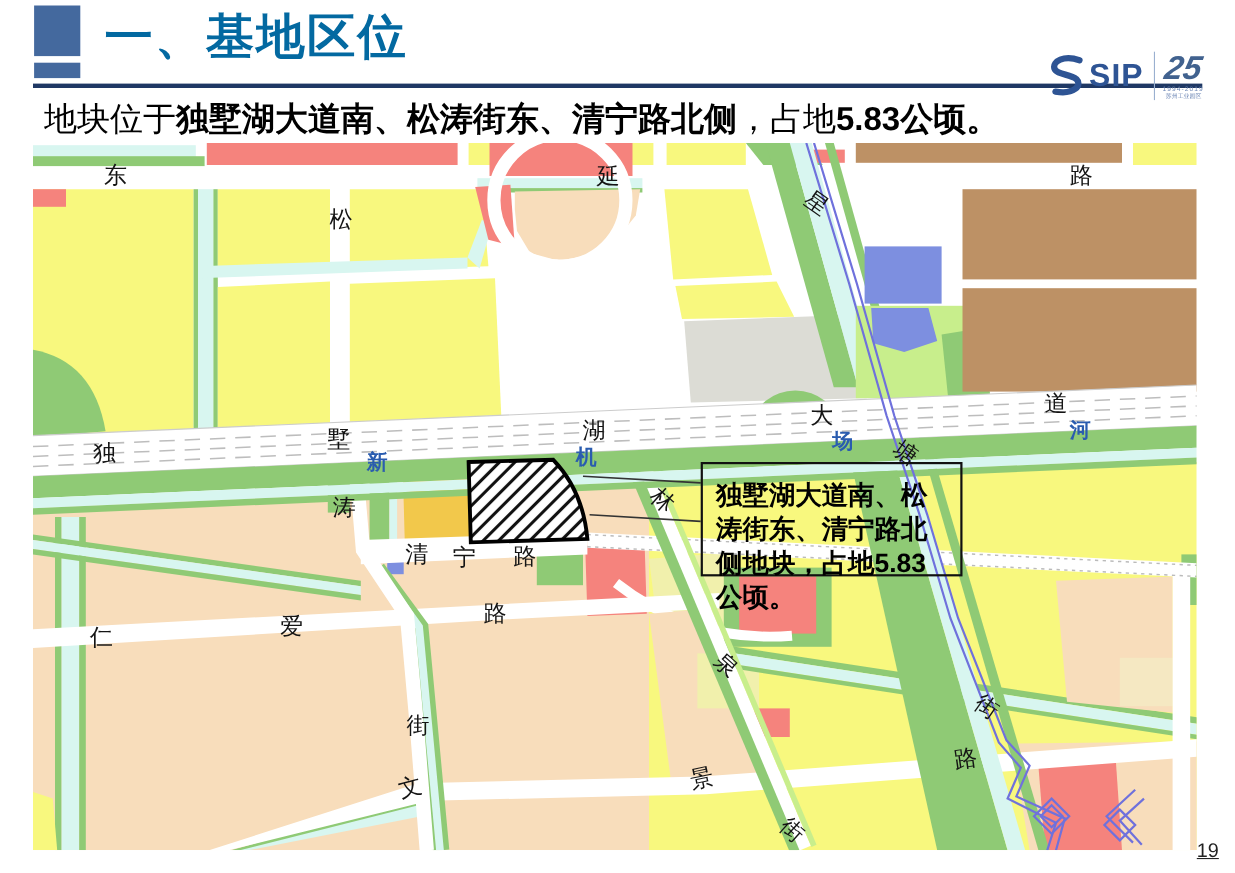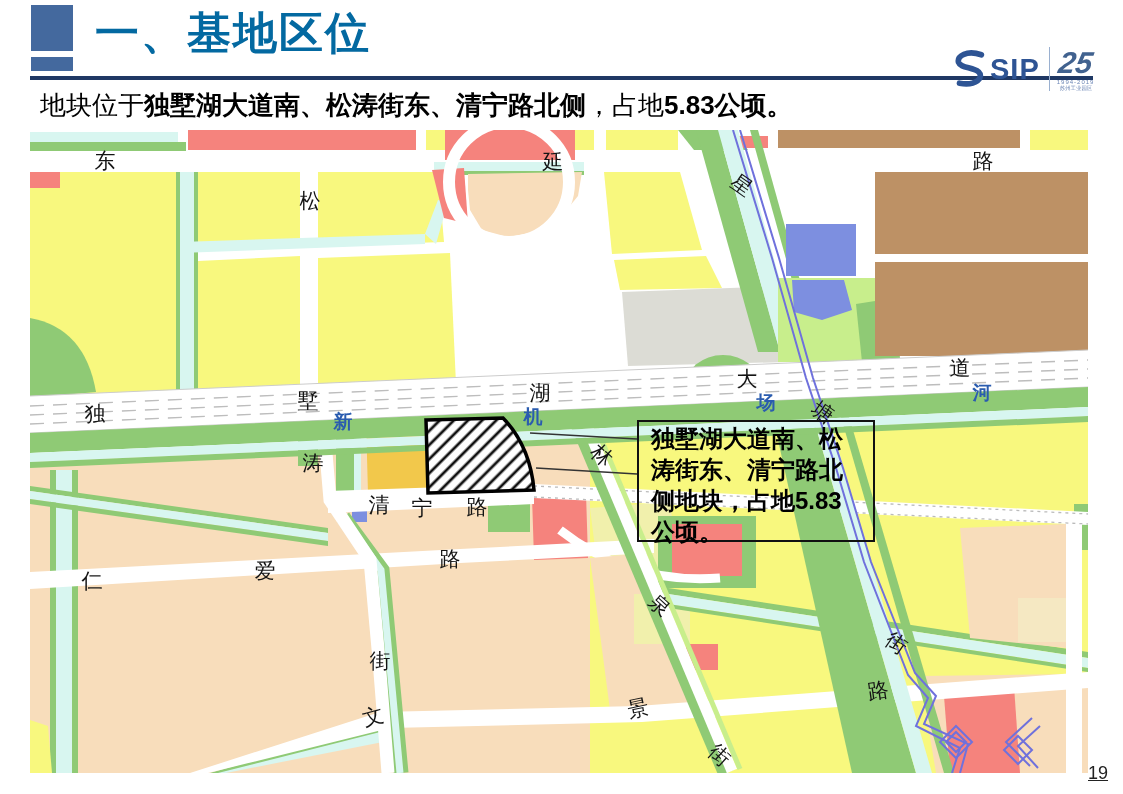--- a/index.html
+++ b/index.html
@@ -16,32 +16,32 @@
         align-items:center;color:#2E5494;margin-top:28px;}
   .logo-s{width:38px;height:40px;}
   .logo-sip{font-size:29px;font-weight:bold;letter-spacing:1px;margin-left:2px;}
   .logo-div{width:1px;height:44px;background:#9AB0D0;margin:0 7px 0 9px;}
   .logo-25-wrap{display:flex;flex-direction:column;align-items:center;line-height:1;}
   .logo-25{font-size:30px;font-weight:bold;font-style:italic;transform:skewX(-10deg);
            color:#41628F;}
   .logo-years{font-size:6px;color:#6C86B5;margin-top:1px;letter-spacing:1px;}
   .logo-org{font-size:6px;color:#6C86B5;transform:scale(.9);white-space:nowrap;}
   
-  .subtitle{position:absolute;left:40px;top:88px;font-size:26px;color:#000;}
+  .subtitle{position:absolute;left:40px;top:88px;font-size:30px;color:#000;}
   .subtitle b{font-weight:bold;}
   
   .map{position:absolute;left:30px;top:130px;width:1058px;height:643px;overflow:hidden;}
   .map svg{position:absolute;left:0;top:0;}
   .mlabel{position:absolute;transform:translate(-50%,-50%);font-size:21px;color:#141414;
           white-space:nowrap;line-height:1;}
   .mlabel.river{color:#2A5CAF;font-weight:bold;font-size:19px;}
-  .callout{position:absolute;left:607px;top:290px;width:238px;height:122px;
+  .callout{position:absolute;left:607px;top:290px;width:238px;height:104px;
            border:2px solid #111;box-sizing:border-box;background:transparent;
            font-size:24px;font-weight:bold;color:#000;line-height:31px;
-           padding:1px 12px 0 12px;letter-spacing:0;}
+           padding:13px 12px 0 12px;letter-spacing:0;}
   .page-num{position:absolute;left:1088px;top:763px;font-size:18px;color:#222;text-decoration:underline;}
 </style>
 </head>
 <body>
 
 <div class="hdr-square"></div>
 <div class="hdr-bar"></div>
 <div class="page-title">一、基地区位</div>
 <div class="hdr-rule"></div>
 

